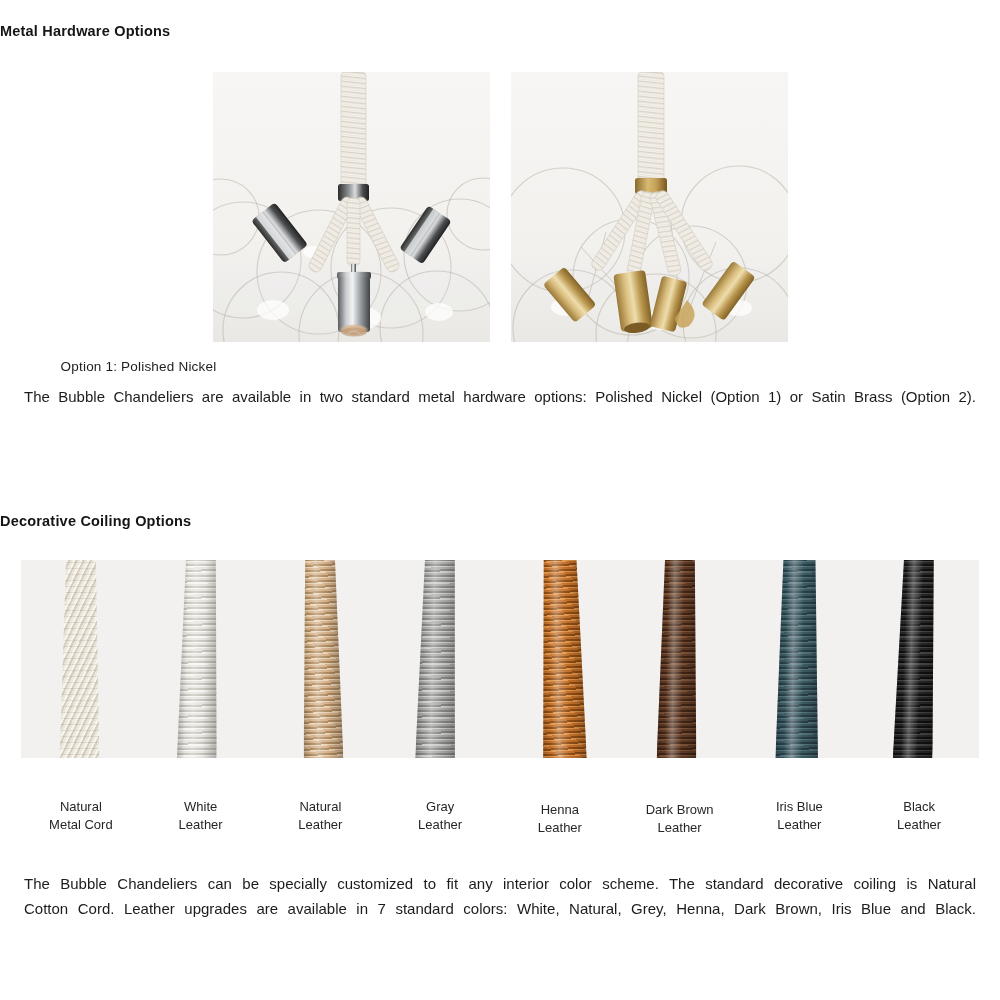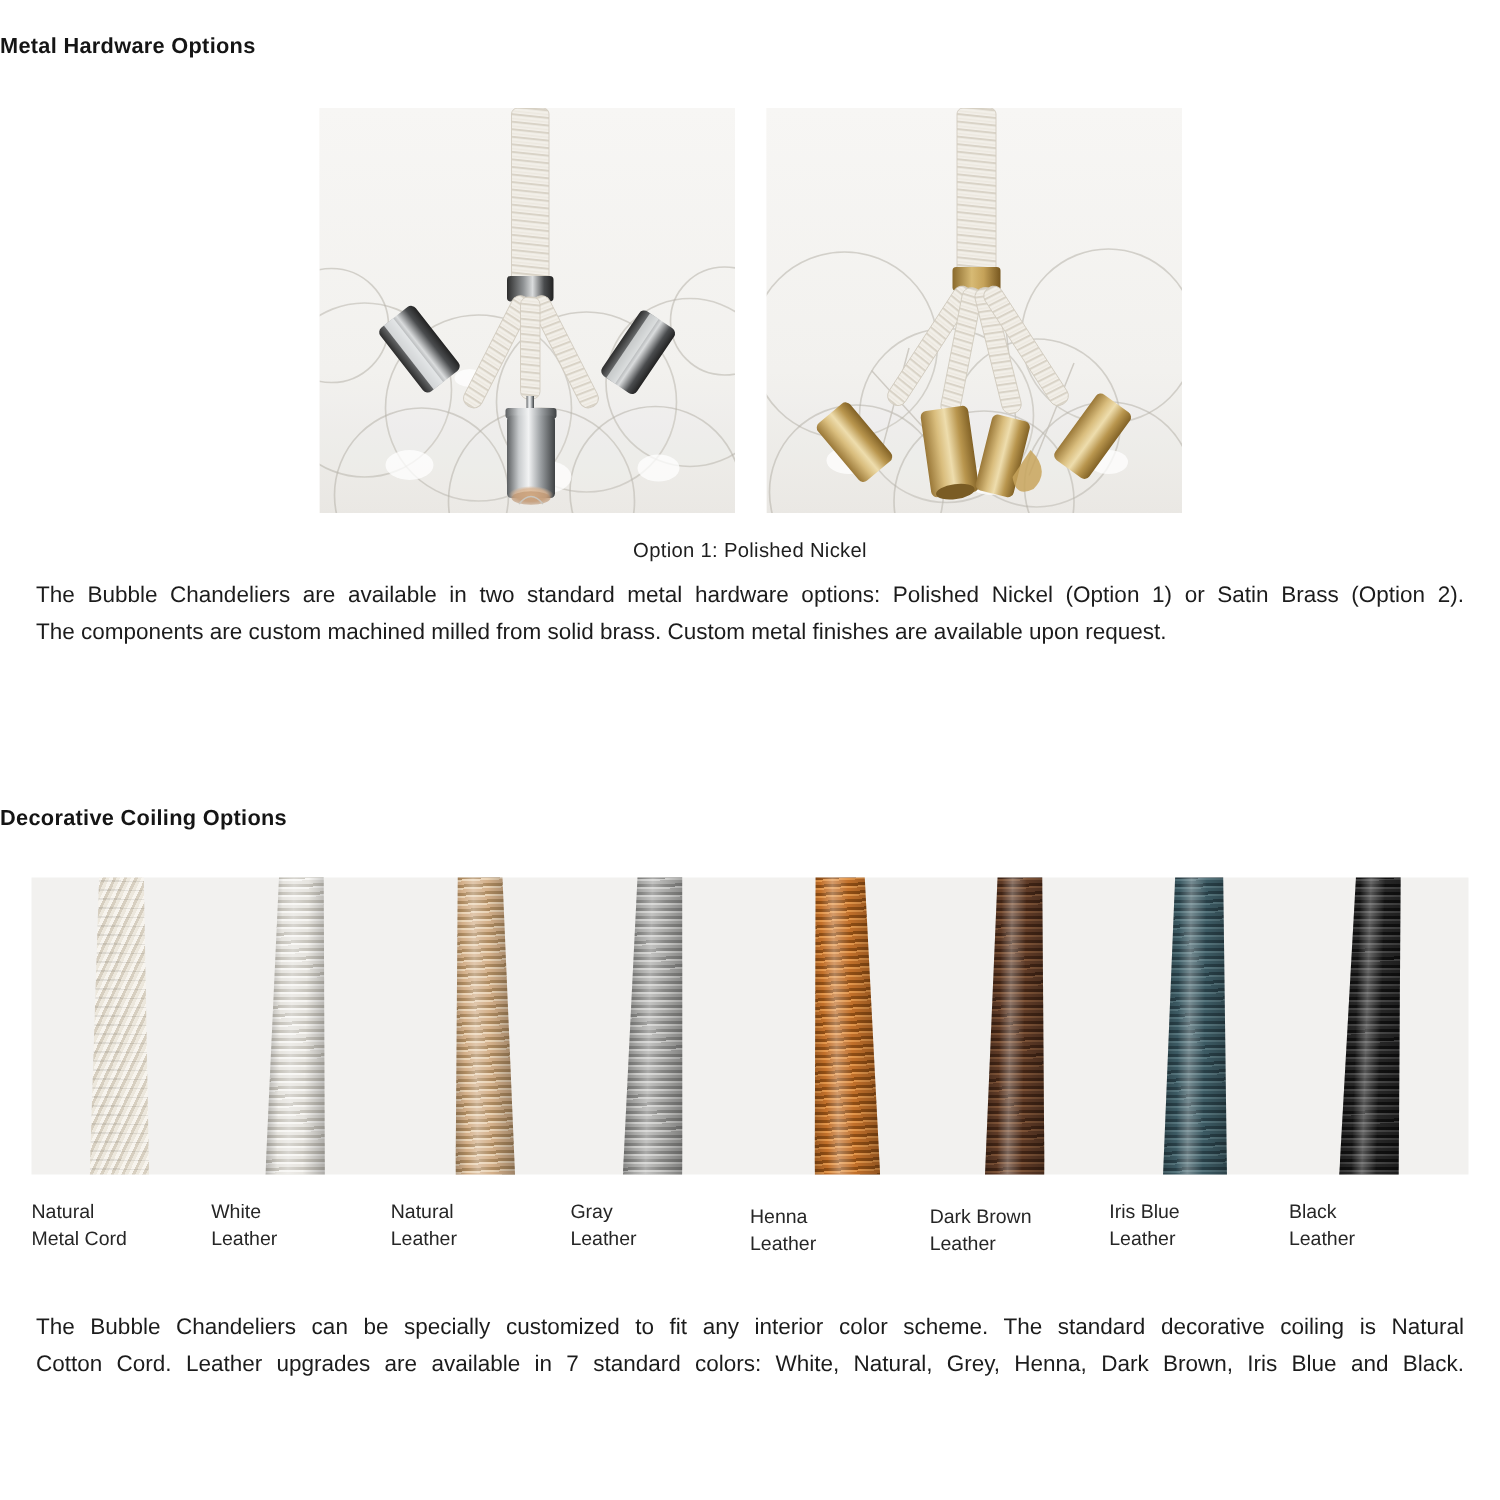--- a/index.html
+++ b/index.html
@@ -12,21 +12,21 @@
     text-align:left;font-weight:bold;font-size:14.5px;letter-spacing:.2px;color:#151515;
   }
   #title-hardware{margin-top:23px;}
   #title-coiling{margin-top:104px;}
 
   
   .photo-row{display:flex;justify-content:center;gap:21px;margin-top:33px;}
   .photo{width:277px;height:270px;overflow:hidden;background:#f5f4f2;}
   .photo svg{display:block;}
 
-  .caption-row{display:flex;justify-content:center;gap:21px;margin-top:17px;}
+  .caption-row{display:flex;justify-content:space-between;gap:21px;margin-top:17px;}
   .caption{width:277px;text-align:center;font-size:13.5px;letter-spacing:.2px;color:#1e1e1e;}
 
   
   .para{margin:0 24px;font-size:15px;line-height:25px;color:#1c1c1c;}
   .para .jline{text-align:justify;text-align-last:justify;}
   .para .lastline{text-align:left;}
   #para-hardware{margin-top:10px;}
   #para-coiling{margin-top:34px;}
 
   
@@ -51,21 +51,21 @@
   .swatch-col:nth-child(1) .coil{transform:rotate(.4deg);}
   .swatch-col:nth-child(2) .coil{transform:rotate(1.2deg);}
   .swatch-col:nth-child(3) .coil{transform:rotate(-1deg);}
   .swatch-col:nth-child(4) .coil{transform:rotate(1.4deg);}
   .swatch-col:nth-child(5) .coil{transform:rotate(-1.4deg);width:44px;}
   .swatch-col:nth-child(6) .coil{transform:rotate(1deg);}
   .swatch-col:nth-child(7) .coil{transform:rotate(.8deg);width:43px;}
   .swatch-col:nth-child(8) .coil{transform:rotate(1.8deg);}
 
   .label-row{display:flex;margin:16px 21px 0 21px;}
-  .label-cell{flex:1 1 0;font-size:13px;line-height:18px;color:#262626;}
+  .label-cell{flex:1 1 0;text-align:center;font-size:13px;line-height:18px;color:#262626;margin-top:24px;}
   .label-cell:nth-child(5){padding-top:3px;}
   .label-cell:nth-child(6){padding-top:3px;}
 </style>
 </head>
 <body>
 
 <div class="section-title" id="title-hardware">Metal Hardware Options</div>
 
 <div class="photo-row">
 
@@ -246,21 +246,20 @@
     </svg>
   </div>
 </div>
 
 <div class="caption-row">
   <div class="caption">Option 1: Polished Nickel</div>
 </div>
 
 <div class="para" id="para-hardware">
   <div class="jline">The Bubble Chandeliers are available in two standard metal hardware options: Polished Nickel (Option 1) or Satin Brass (Option 2).</div>
-  <div class="lastline">The components are custom machined milled from solid brass. Custom metal finishes are available upon request.</div>
 </div>
 
 <div class="section-title" id="title-coiling">Decorative Coiling Options</div>
 
 <div class="strip" style="background: rgb(242, 241, 239);">
   <div class="swatch-col">
       <div class="coil rope" style="--c-base: #ece7dc; --c-dark: #d7cfc0; --c-light: #f7f4ee;"></div>
     </div>
   <div class="swatch-col">
       <div class="coil" style="--c-base: #e6e4df; --c-dark: #c7c4bc; --c-light: #f6f5f2;"></div>

